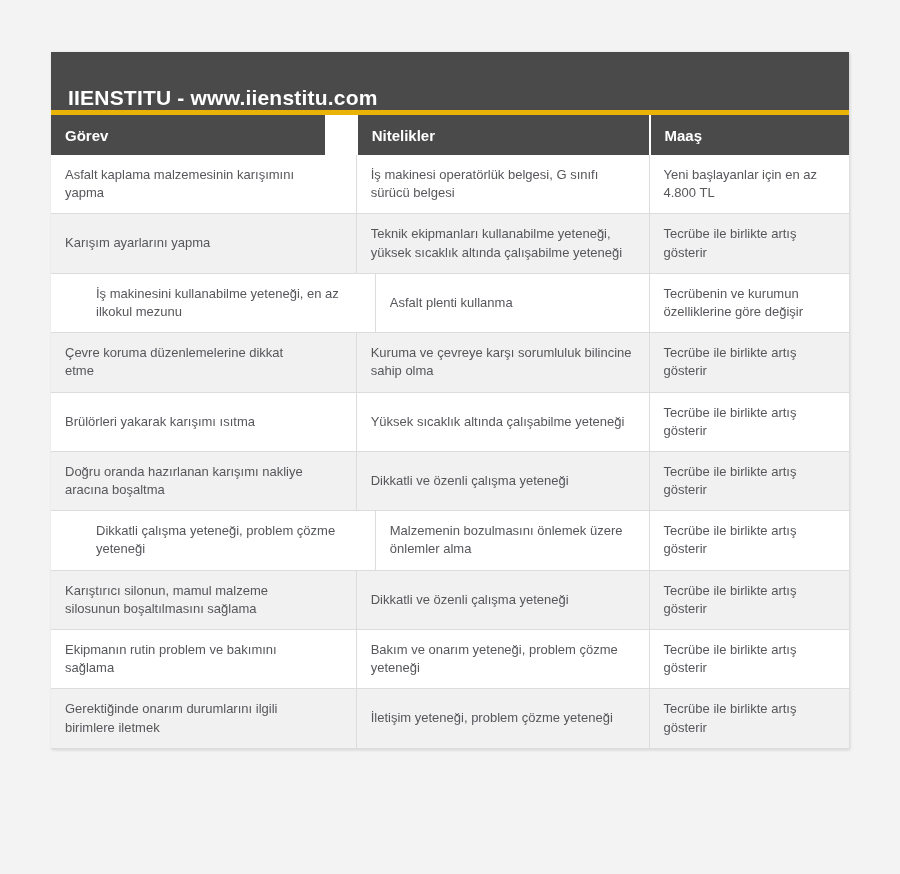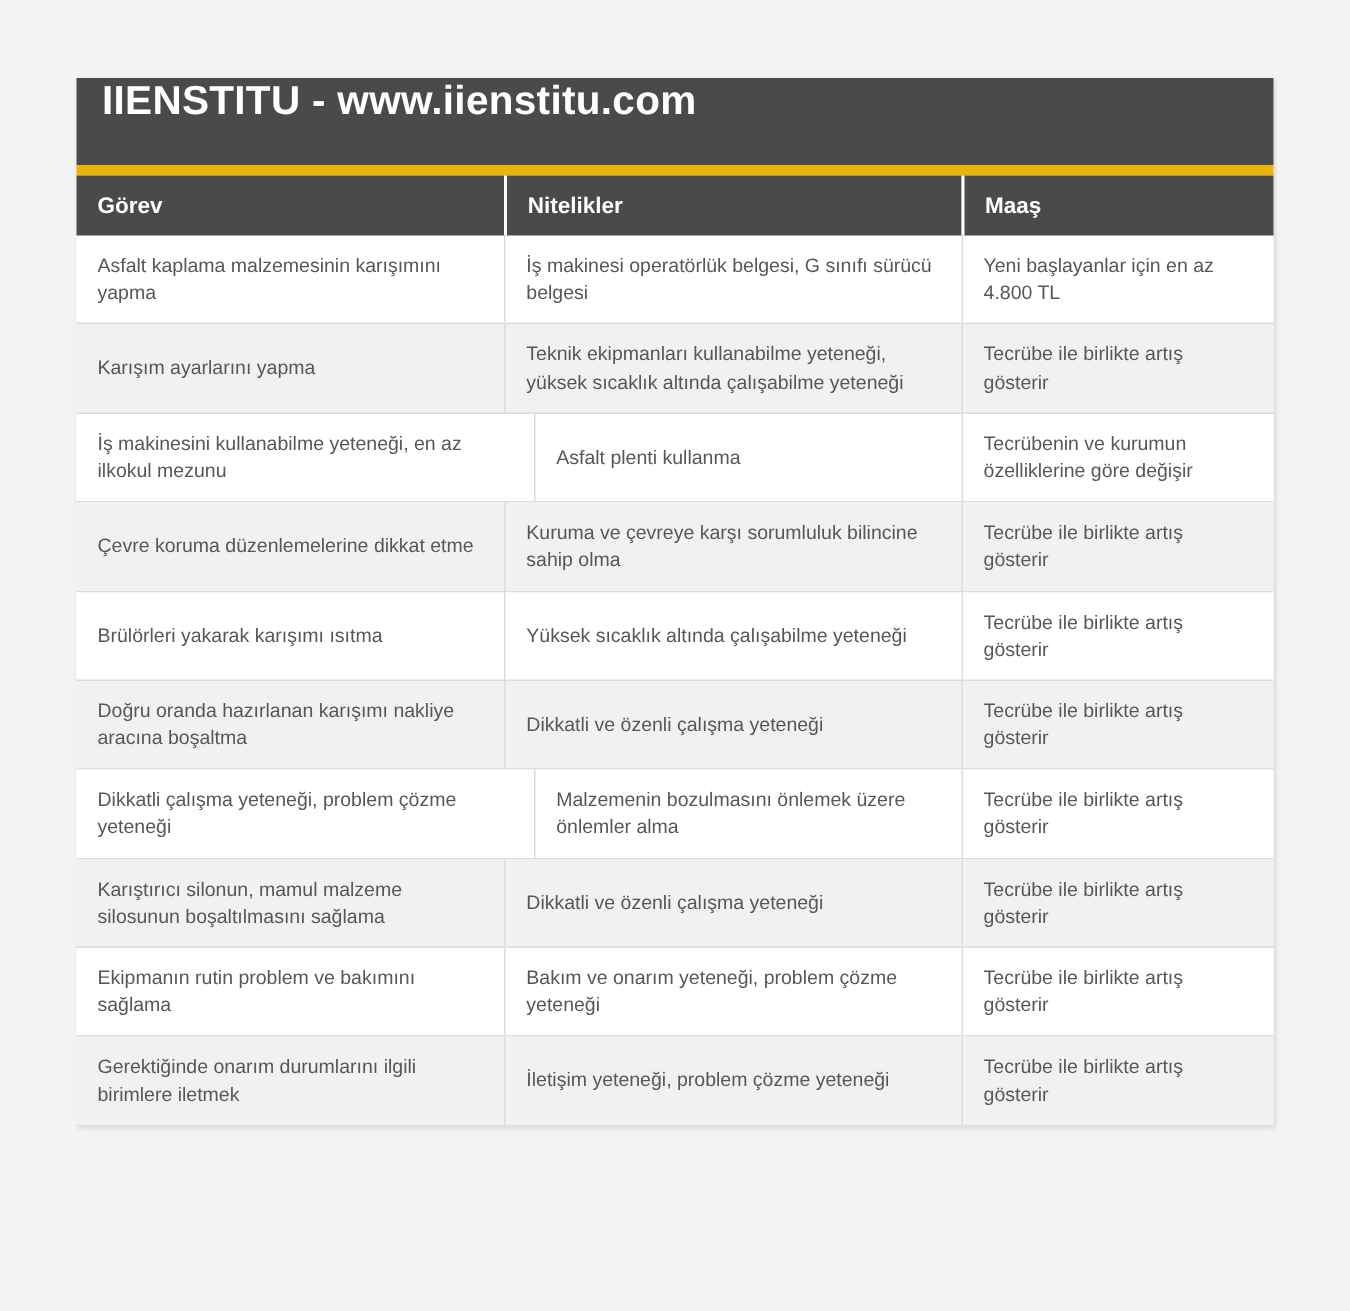--- a/index.html
+++ b/index.html
@@ -16,30 +16,30 @@
     margin: 52px auto 0;
     box-shadow: 1px 1px 3px rgba(0,0,0,0.14);
     background: #fff;
   }
 
   .title-bar {
     background: var(--header-bg, #4b4a4a);
     color: var(--header-text, #ffffff);
     height: 58px;
     display: flex;
-    align-items: flex-start;
+    align-items: flex-end;
     padding: 0 17px;
-    font-size: 27px;
+    font-size: 21px;
     font-weight: bold;
     letter-spacing: 0.2px;
   }
 
   .head-row {
     display: flex;
-    border-top: 7px solid #eab308;
+    border-top: 5px solid #eab308;
   }
 
   .head-cell {
     background: var(--header-bg, #4b4a4a);
     color: var(--header-text, #ffffff);
     font-weight: bold;
     font-size: 15px;
     min-height: 40px;
     display: flex;
     align-items: center;
@@ -58,21 +58,21 @@
     display: flex;
     align-items: center;
     padding: 11px 14px;
     font-size: 13px;
     color: var(--text, #56575b);
     line-height: 1.4;
   }
   .tbody .cell + .cell { border-left: 1px solid var(--border, #dcdcdc); }
 
   .col1 { width: 35.7%; }
-  .col2 { width: 38.2%; }
+  .col2 { width: 38.2%; margin-left: 31px; }
   .col3 { width: 26.1%; }
 </style>
 </head>
 <body>
 
 <div class="card">
 
   <div class="title-bar">
     <span>IIENSTITU - www.iienstitu.com</span>
   </div>

